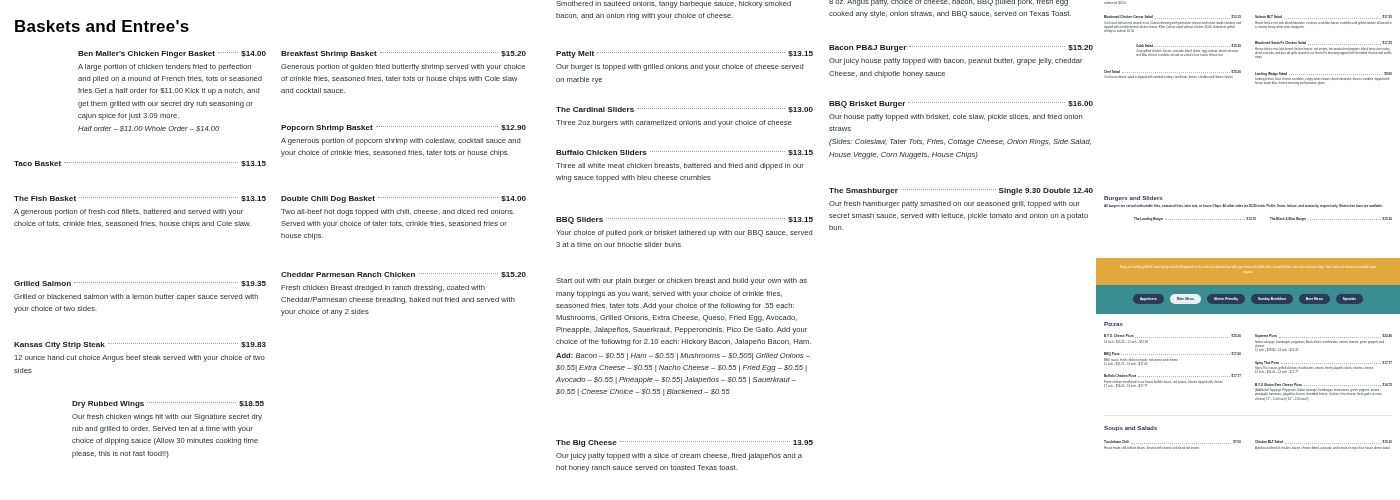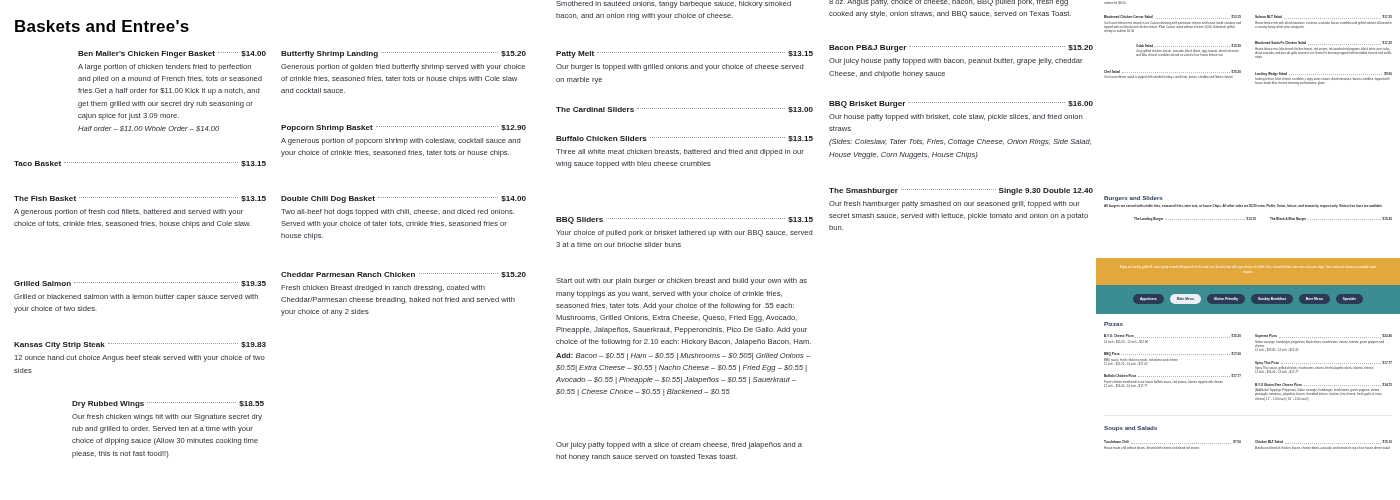--- a/index.html
+++ b/index.html
@@ -183,21 +183,21 @@
         <span class="dots"></span>
         <span class="item-price">$18.55</span>
       </div>
       <div class="item-desc">Our fresh chicken wings hit with our Signature secret dry rub and grilled to order. Served ten at a time with your choice of dipping sauce (Allow 30 minutes cooking time please, this is not fast food!!)</div>
     </div>
   </div>
 
   <div class="col" id="col-b">
     <div class="item">
       <div class="item-head">
-        <span class="item-name">Butterfly Shrimp Landing</span>
+        <span class="item-name">Breakfast Shrimp Basket</span>
         <span class="dots"></span>
         <span class="item-price">$15.20</span>
       </div>
       <div class="item-desc">Generous portion of golden fried butterfly shrimp served with your choice of crinkle fries, seasoned fries, tater tots or house chips with Cole slaw and cocktail sauce.</div>
     </div>
     <div class="item" style="margin-top:24px;">
       <div class="item-head">
         <span class="item-name">Popcorn Shrimp Basket</span>
         <span class="dots"></span>
         <span class="item-price">$12.90</span>
@@ -239,20 +239,21 @@
     </div>
   </div>
 
   <div class="col" id="col-c2">
     <div class="item">
       <div class="item-head">
         <span class="item-name">The Cardinal Sliders</span>
         <span class="dots"></span>
         <span class="item-price">$13.00</span>
       </div>
+      <div class="item-desc">Three 2oz burgers with caramelized onions and your choice of cheese</div>
     </div>
     <div class="item" style="margin-top:18px;">
       <div class="item-head">
         <span class="item-name">Buffalo Chicken Sliders</span>
         <span class="dots"></span>
         <span class="item-price">$13.15</span>
       </div>
       <div class="item-desc">Three all white meat chicken breasts, battered and fried and dipped in our wing sauce topped with bleu cheese crumbles</div>
     </div>
   </div>
@@ -267,20 +268,25 @@
       <div class="item-desc">Your choice of pulled pork or brisket lathered up with our BBQ sauce, served 3 at a time on our brioche slider buns</div>
     </div>
     <div class="item" style="margin-top:24px;">
       <div class="item-desc">Start out with our plain burger or chicken breast and build your own with as many toppings as you want, served with your choice of crinkle fries, seasoned fries, tater tots. Add your choice of the following for .55 each: Mushrooms, Grilled Onions, Extra Cheese, Queso, Fried Egg, Avocado, Pineapple, Jalapeños, Sauerkraut, Pepperoncinis, Pico De Gallo. Add your choice of the following for 2.10 each: Hickory Bacon, Jalapeño Bacon, Ham.</div>
       <div class="item-note"><b>Add:</b> <span>Bacon – $0.55 | Ham – $0.55 | Mushrooms – $0.505| Grilled Onions – $0.55| Extra Cheese – $0.55 | Nacho Cheese – $0.55 | Fried Egg – $0.55 | Avocado – $0.55 | Pineapple – $0.55| Jalapeños – $0.55 | Sauerkraut – $0.55 | Cheese Choice – $0.55 | Blackened – $0.55</span></div>
     </div>
   </div>
 
   <div class="col" id="col-c4">
     <div class="item">
+      <div class="item-head">
+        <span class="item-name">The Big Cheese</span>
+        <span class="dots"></span>
+        <span class="item-price">13.95</span>
+      </div>
       <div class="item-desc">Our juicy patty topped with a slice of cream cheese, fired jalapeños and a hot honey ranch sauce served on toasted Texas toast.</div>
     </div>
   </div>
 
   <div class="col" id="col-d">
     <div class="item">
       <div class="item-desc">8 oz. Angus patty, choice of cheese, bacon, BBQ pulled pork, fresh egg cooked any style, onion straws, and BBQ sauce, served on Texas Toast.</div>
     </div>
     <div class="item" style="margin-top:22px;">
       <div class="item-head">

